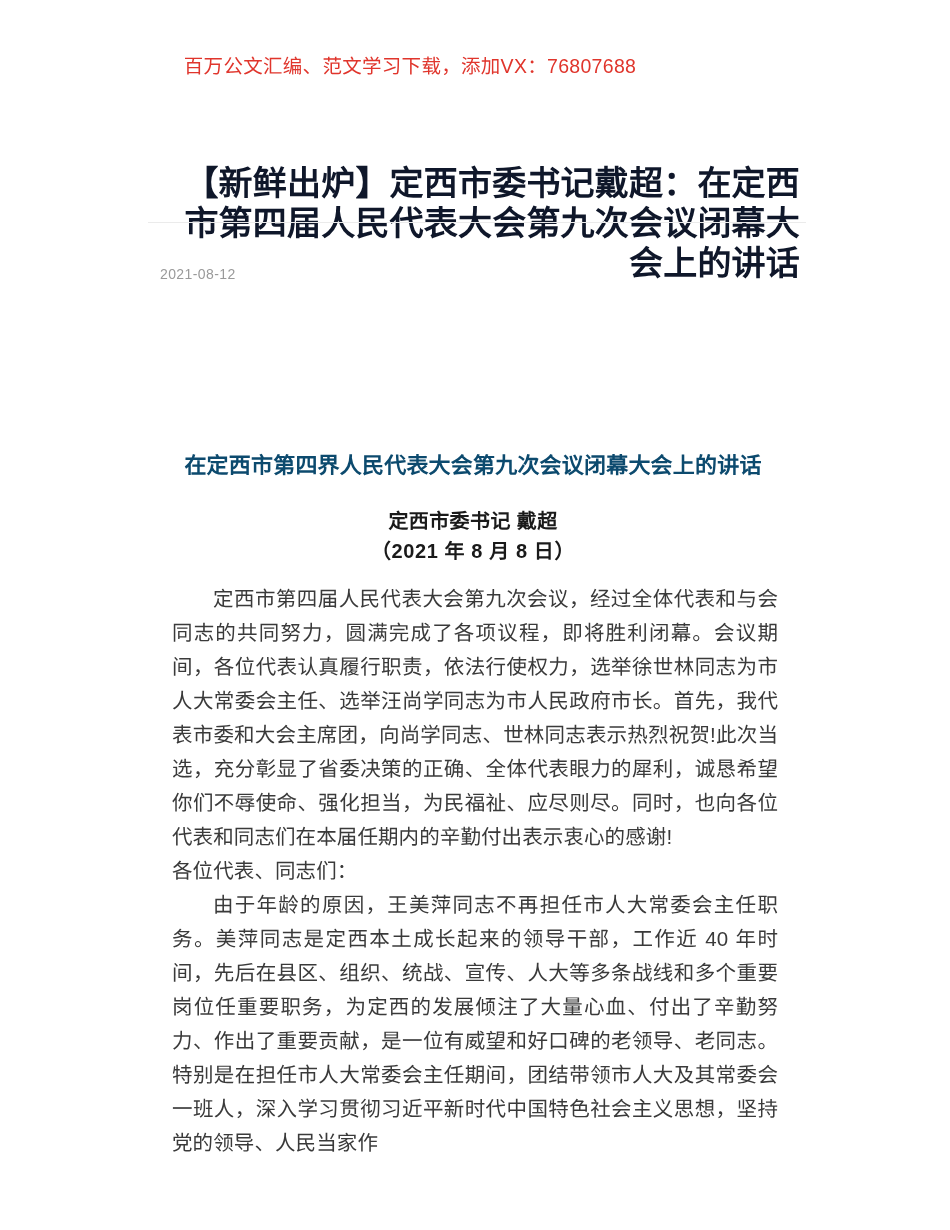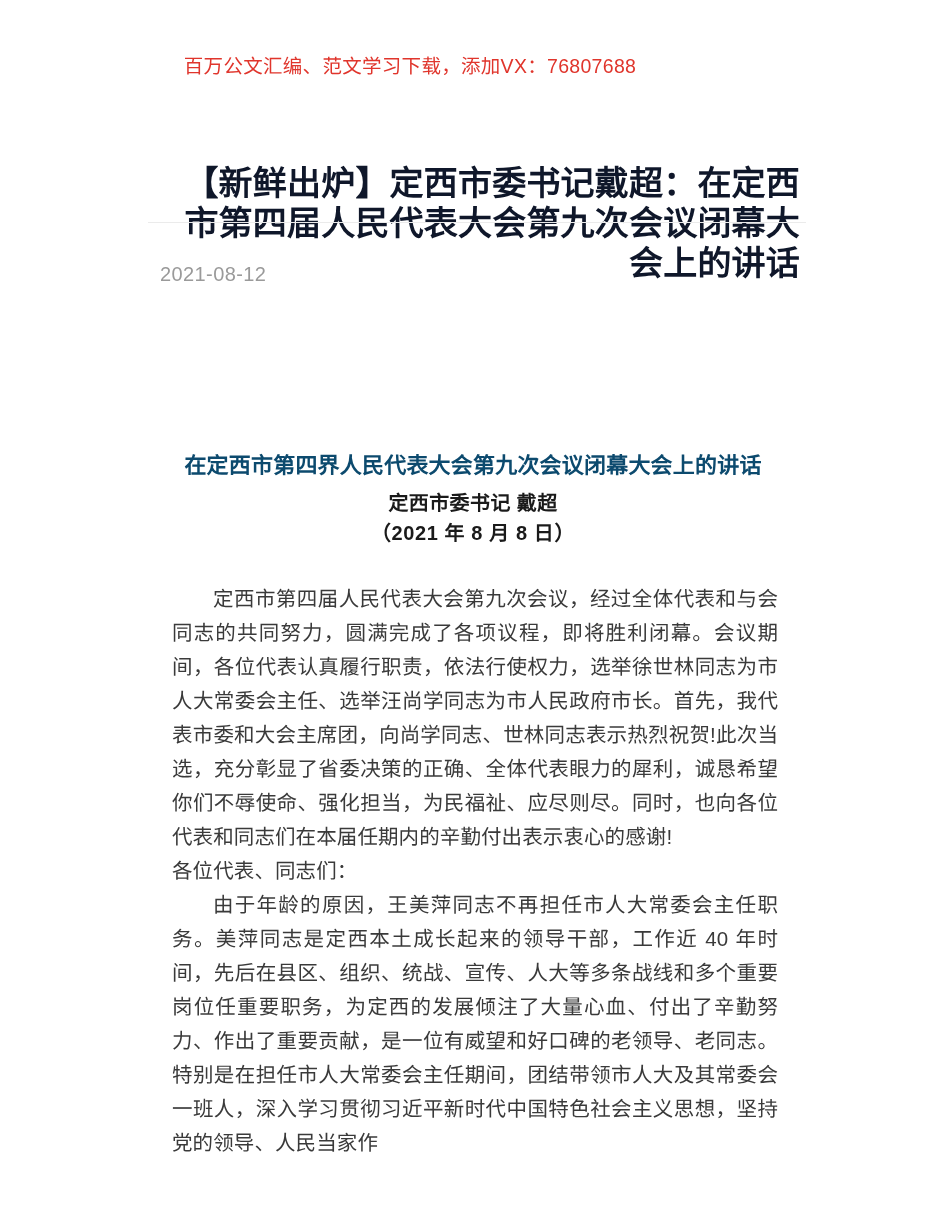--- a/index.html
+++ b/index.html
@@ -61,21 +61,21 @@
     width: 658px;
     height: 1px;
     background: #ebebeb;
   }
 
   
   .publish-date {
     position: absolute;
     left: 160px;
     top: 262px;
-    font-size: 20px;
+    font-size: 14px;
     line-height: 24px;
     color: #9a9a9a;
     letter-spacing: 0.4px;
   }
 
   
   .speech-head {
     position: absolute;
     left: 160px;
     top: 450px;
@@ -84,21 +84,21 @@
   }
   .speech-title {
     font-size: 22px;
     line-height: 32px;
     font-weight: bold;
     color: #0c4a6e;
     letter-spacing: 0.2px;
     white-space: nowrap;
   }
   .speech-author {
-    margin-top: 6px;
+    margin-top: 24px;
     font-size: 20px;
     line-height: 30px;
     font-weight: bold;
     color: #1a1a1a;
     letter-spacing: 0.4px;
   }
   .speech-date {
     font-size: 20px;
     line-height: 30px;
     font-weight: bold;

